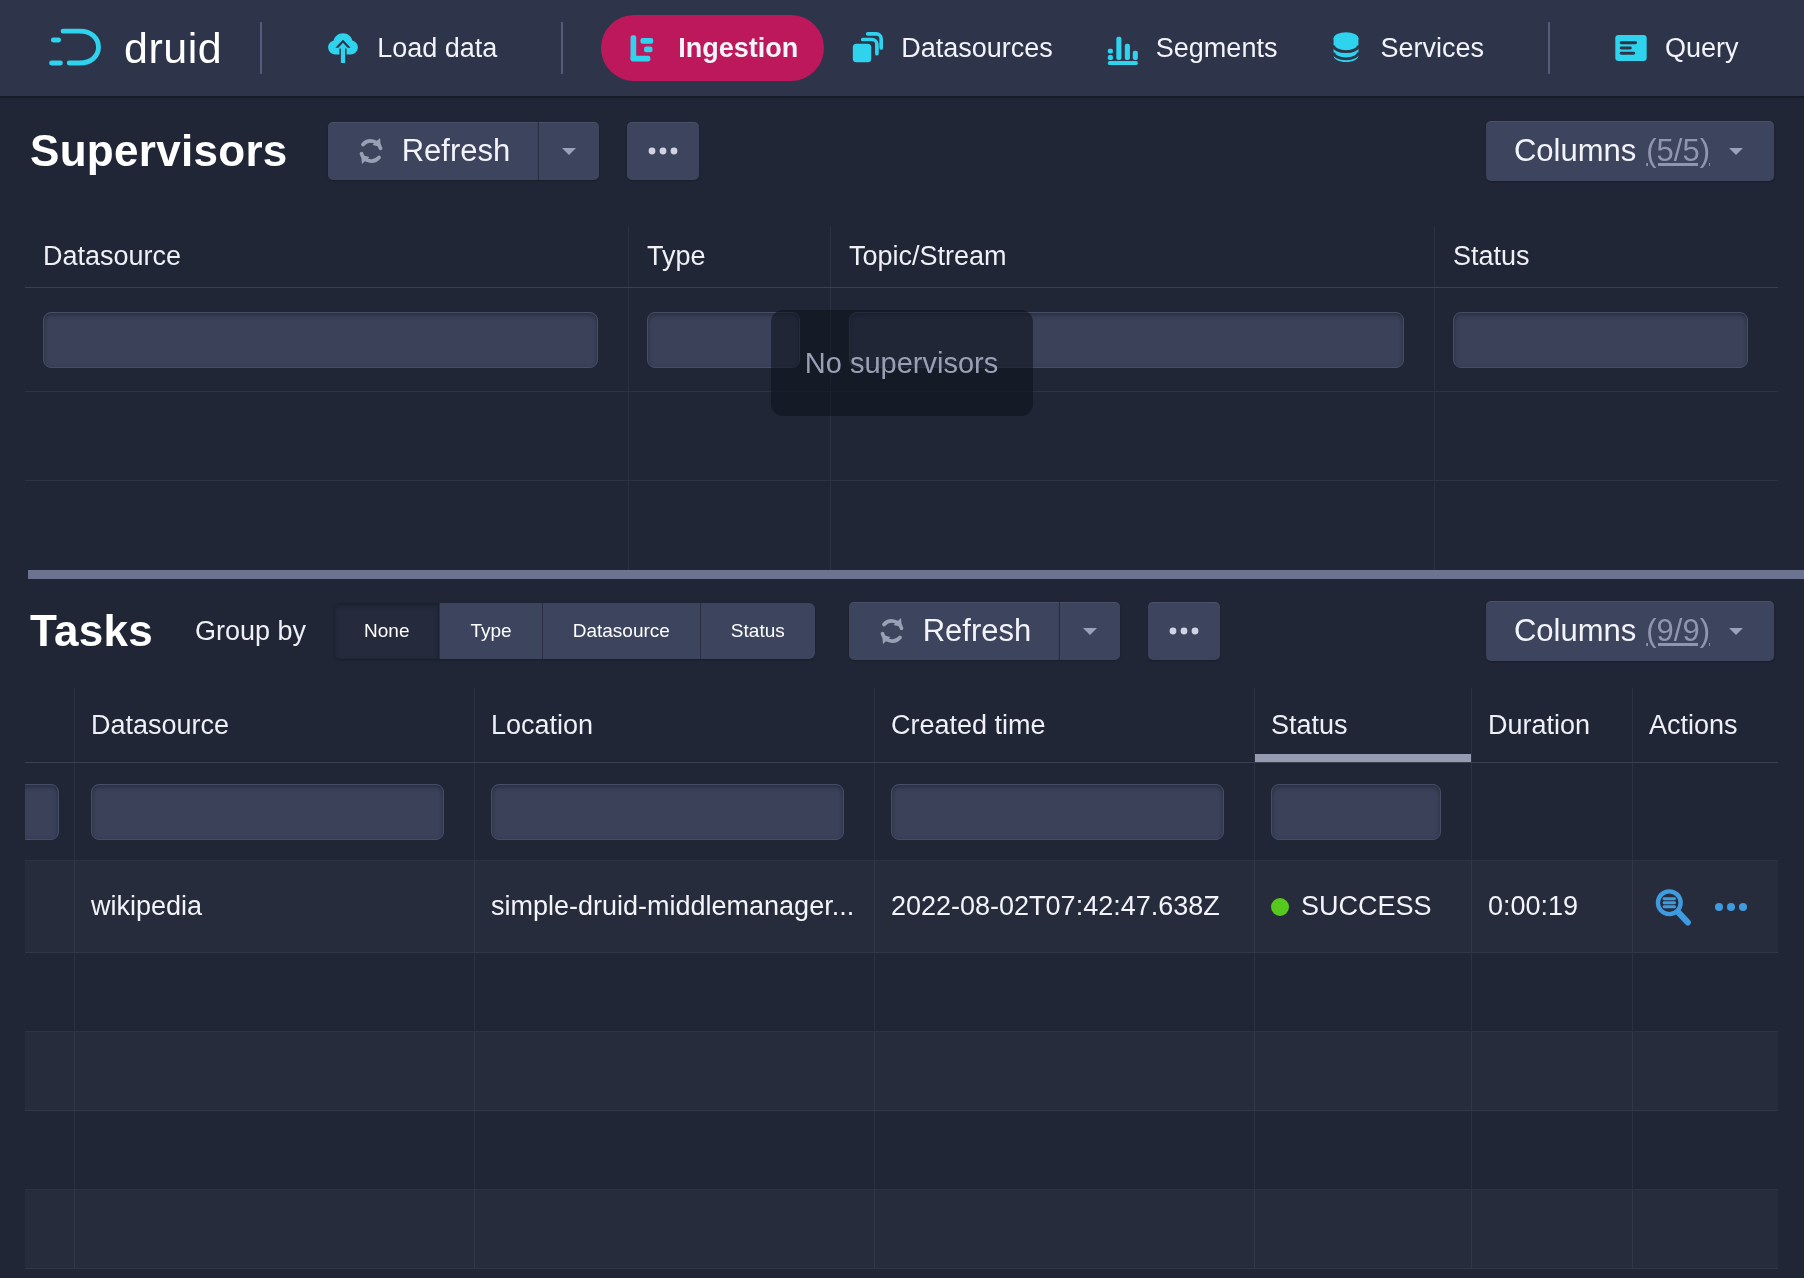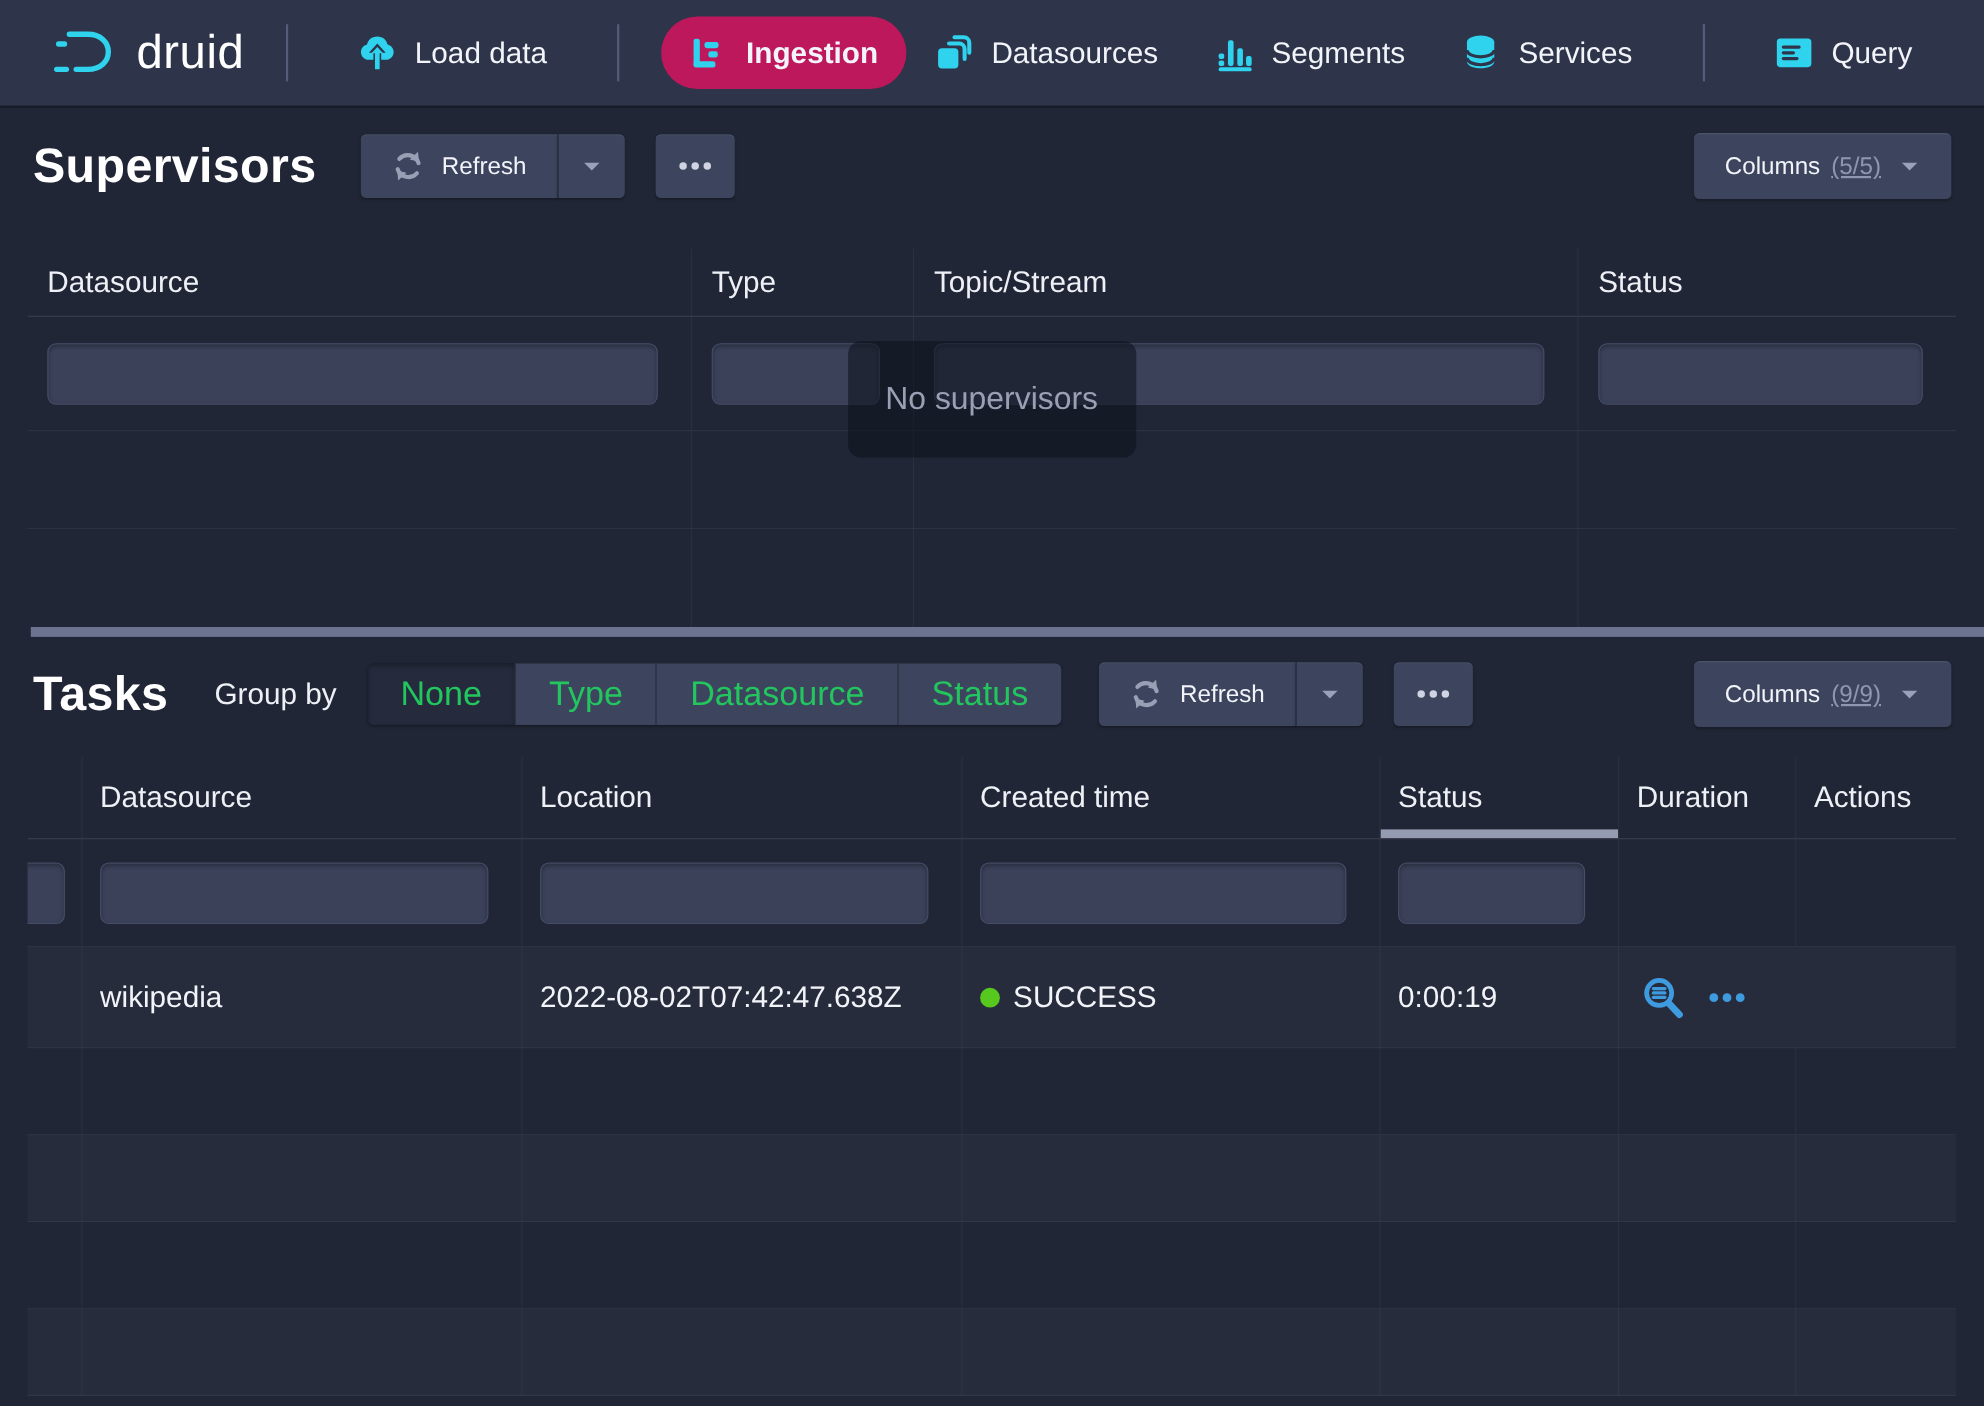--- a/index.html
+++ b/index.html
@@ -31,38 +31,38 @@
   .sec-header {
     position:absolute; left:30px; right:30px; height:62px;
     display:flex; align-items:center;
   }
   .sec-header h1 { font-size:44px; font-weight:600; color:#ffffff; letter-spacing:0.3px; }
   .sup-header { top:120px; }
   .tasks-header { top:600px; }
 
   .btn {
     display:flex; align-items:center; justify-content:center; gap:16px;
-    background:#3d455e; border:none; color:#f2f4f9; font-size:22px;
+    background:#3d455e; border:none; color:#f2f4f9; font-size:31px;
     font-family:inherit; height:58px; padding:0 28px; cursor:pointer;
     box-shadow:inset 0 1px 0 rgba(255,255,255,0.07), 0 1px 2px rgba(0,0,0,0.25);
     border-radius:5px;
   }
   .btn-group { display:flex; }
   .btn-group .btn-main { border-radius:5px 0 0 5px; }
   .btn-group .btn-caret { border-radius:0 5px 5px 0; border-left:1px solid #2a3042; padding:0 20px; }
   .btn-more { padding:0 20px; }
   .muted { color:#8f96ad;text-decoration:underline; }
   .mlauto { margin-left:auto; }
 
   
   .groupby-label { font-size:27px; margin-left:42px; color:#eef0f6; }
   .seg-group { display:flex; margin-left:28px; border-radius:6px; overflow:hidden;
     box-shadow:0 1px 2px rgba(0,0,0,0.25); }
   .seg {
-    height:56px; padding:0 30px; font-size:31px; font-family:inherit; color:#22c55e;
+    height:56px; padding:0 30px; font-size:19px; font-family:inherit; color:#ffffff;
     background:#3d455e; border:none; border-left:1px solid #2a3042; cursor:pointer;
     display:flex; align-items:center;
   }
   .seg:first-child { border-left:none; }
   .seg.active { background:#252b3d; box-shadow:inset 0 2px 5px rgba(0,0,0,0.35); }
 
   
   .table { position:absolute; left:25px; width:1753px; }
   .sup-table { top:226px; }
   .tasks-table { top:688px; }
@@ -353,20 +353,21 @@
       <div class="td">
           <input class="filter-input" style="">
         </div>
       <div class="td"></div>
       <div class="td"></div>
     </div>
 
     <div class="trow tdata striped">
       <div class="td"></div>
       <div class="td">wikipedia</div>
+      <div class="td">simple-druid-middlemanager...</div>
       <div class="td">2022-08-02T07:42:47.638Z</div>
       <div class="td status-cell">
         <span class="status-dot"></span>
         <span>SUCCESS</span>
       </div>
       <div class="td">0:00:19</div>
       <div class="td actions-cell">
         <svg class="action-ic" width="40" height="40" viewBox="0 0 26 26">
           <circle cx="10.6" cy="10.2" r="7.4" fill="none" stroke="#3f9be0" stroke-width="2.8"></circle>
           <path d="M16.2 16.2 L22.6 23" stroke="#3f9be0" stroke-width="4" stroke-linecap="round"></path>

